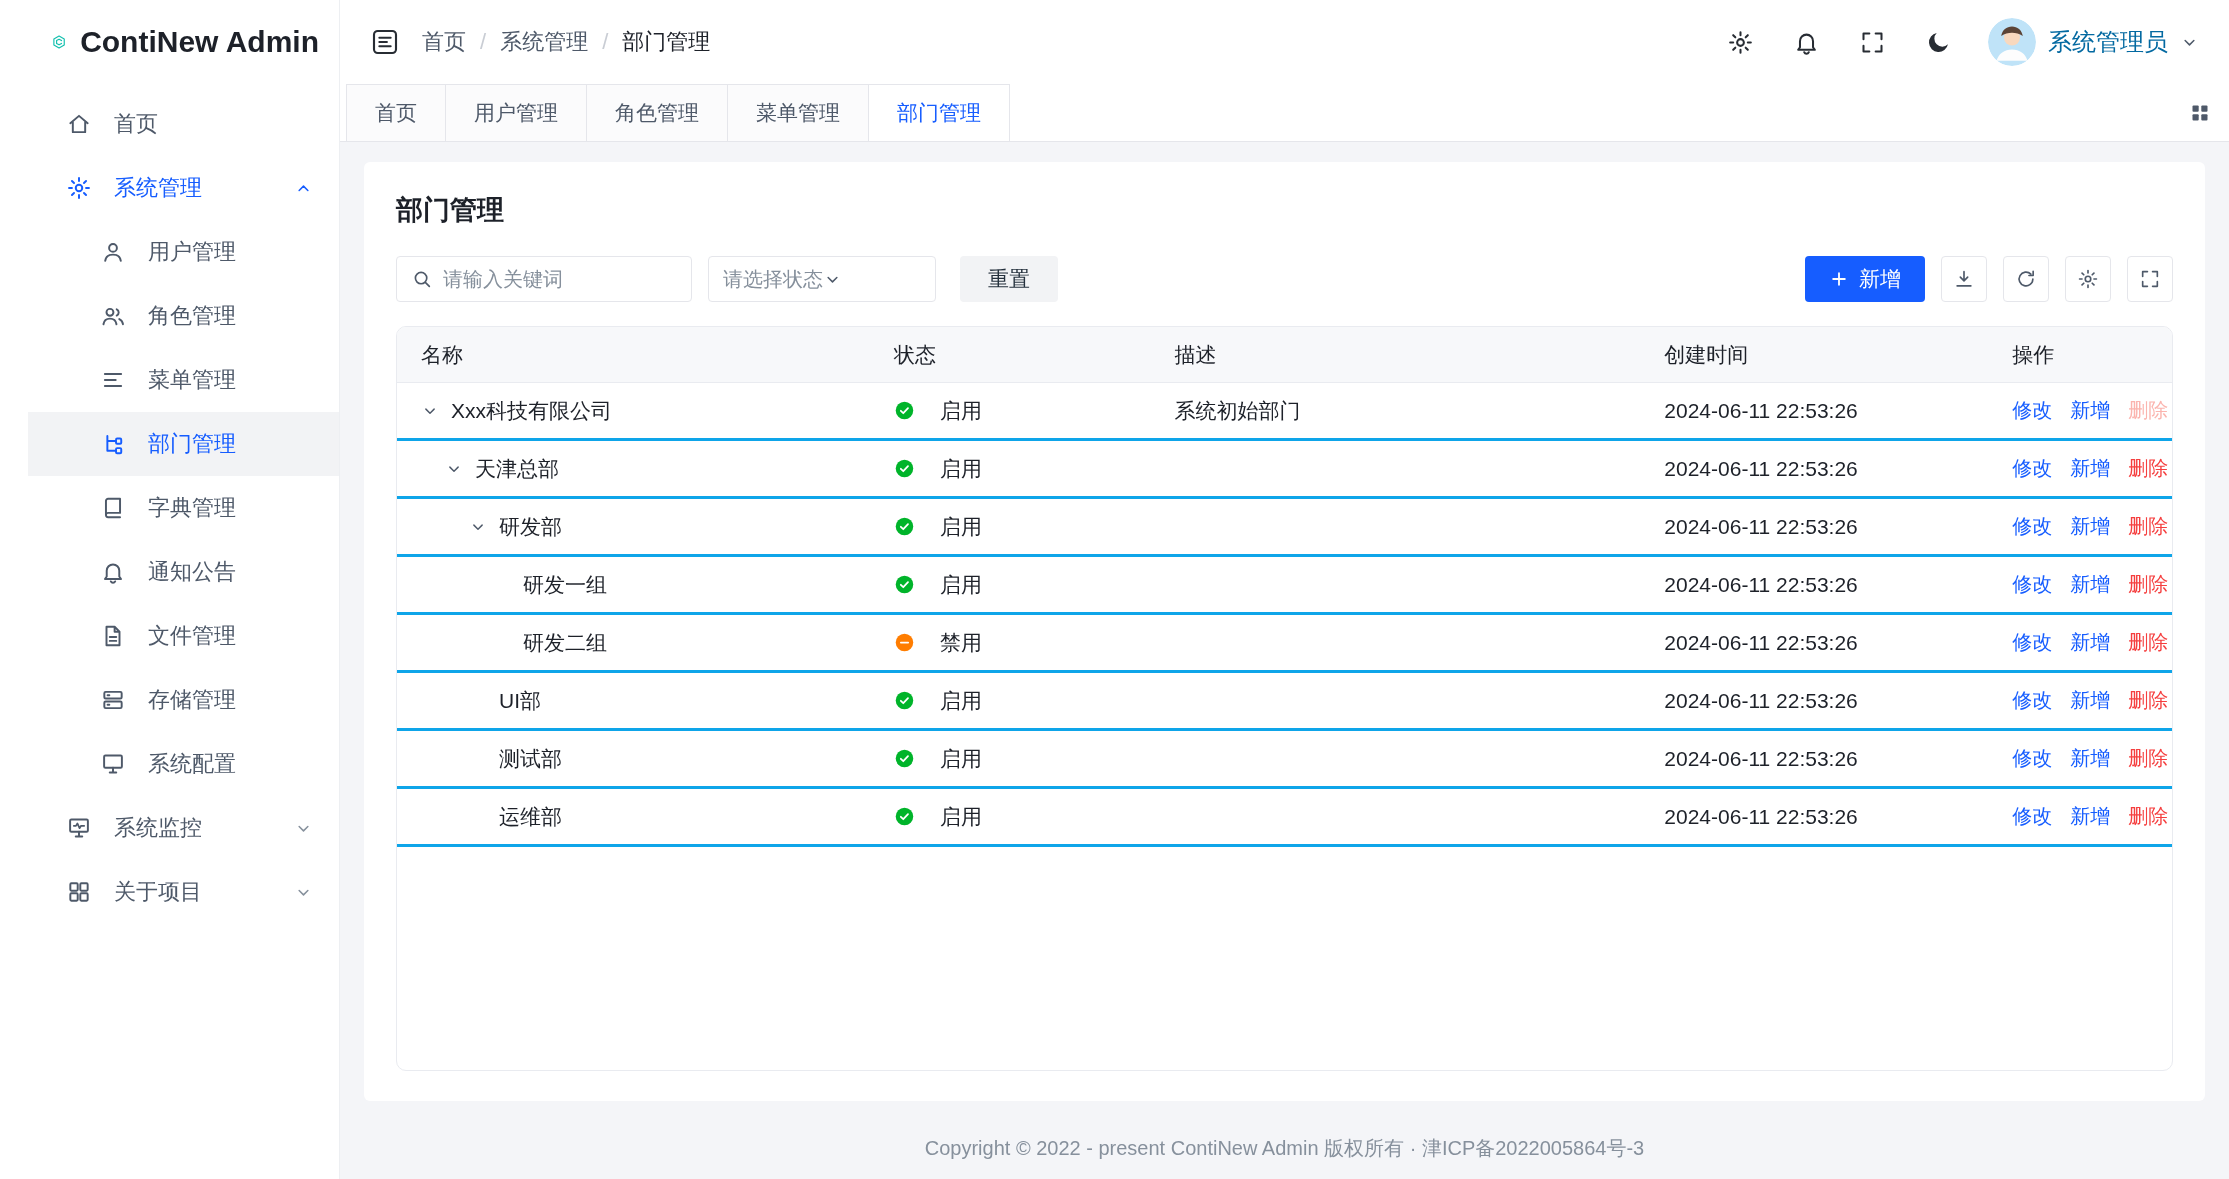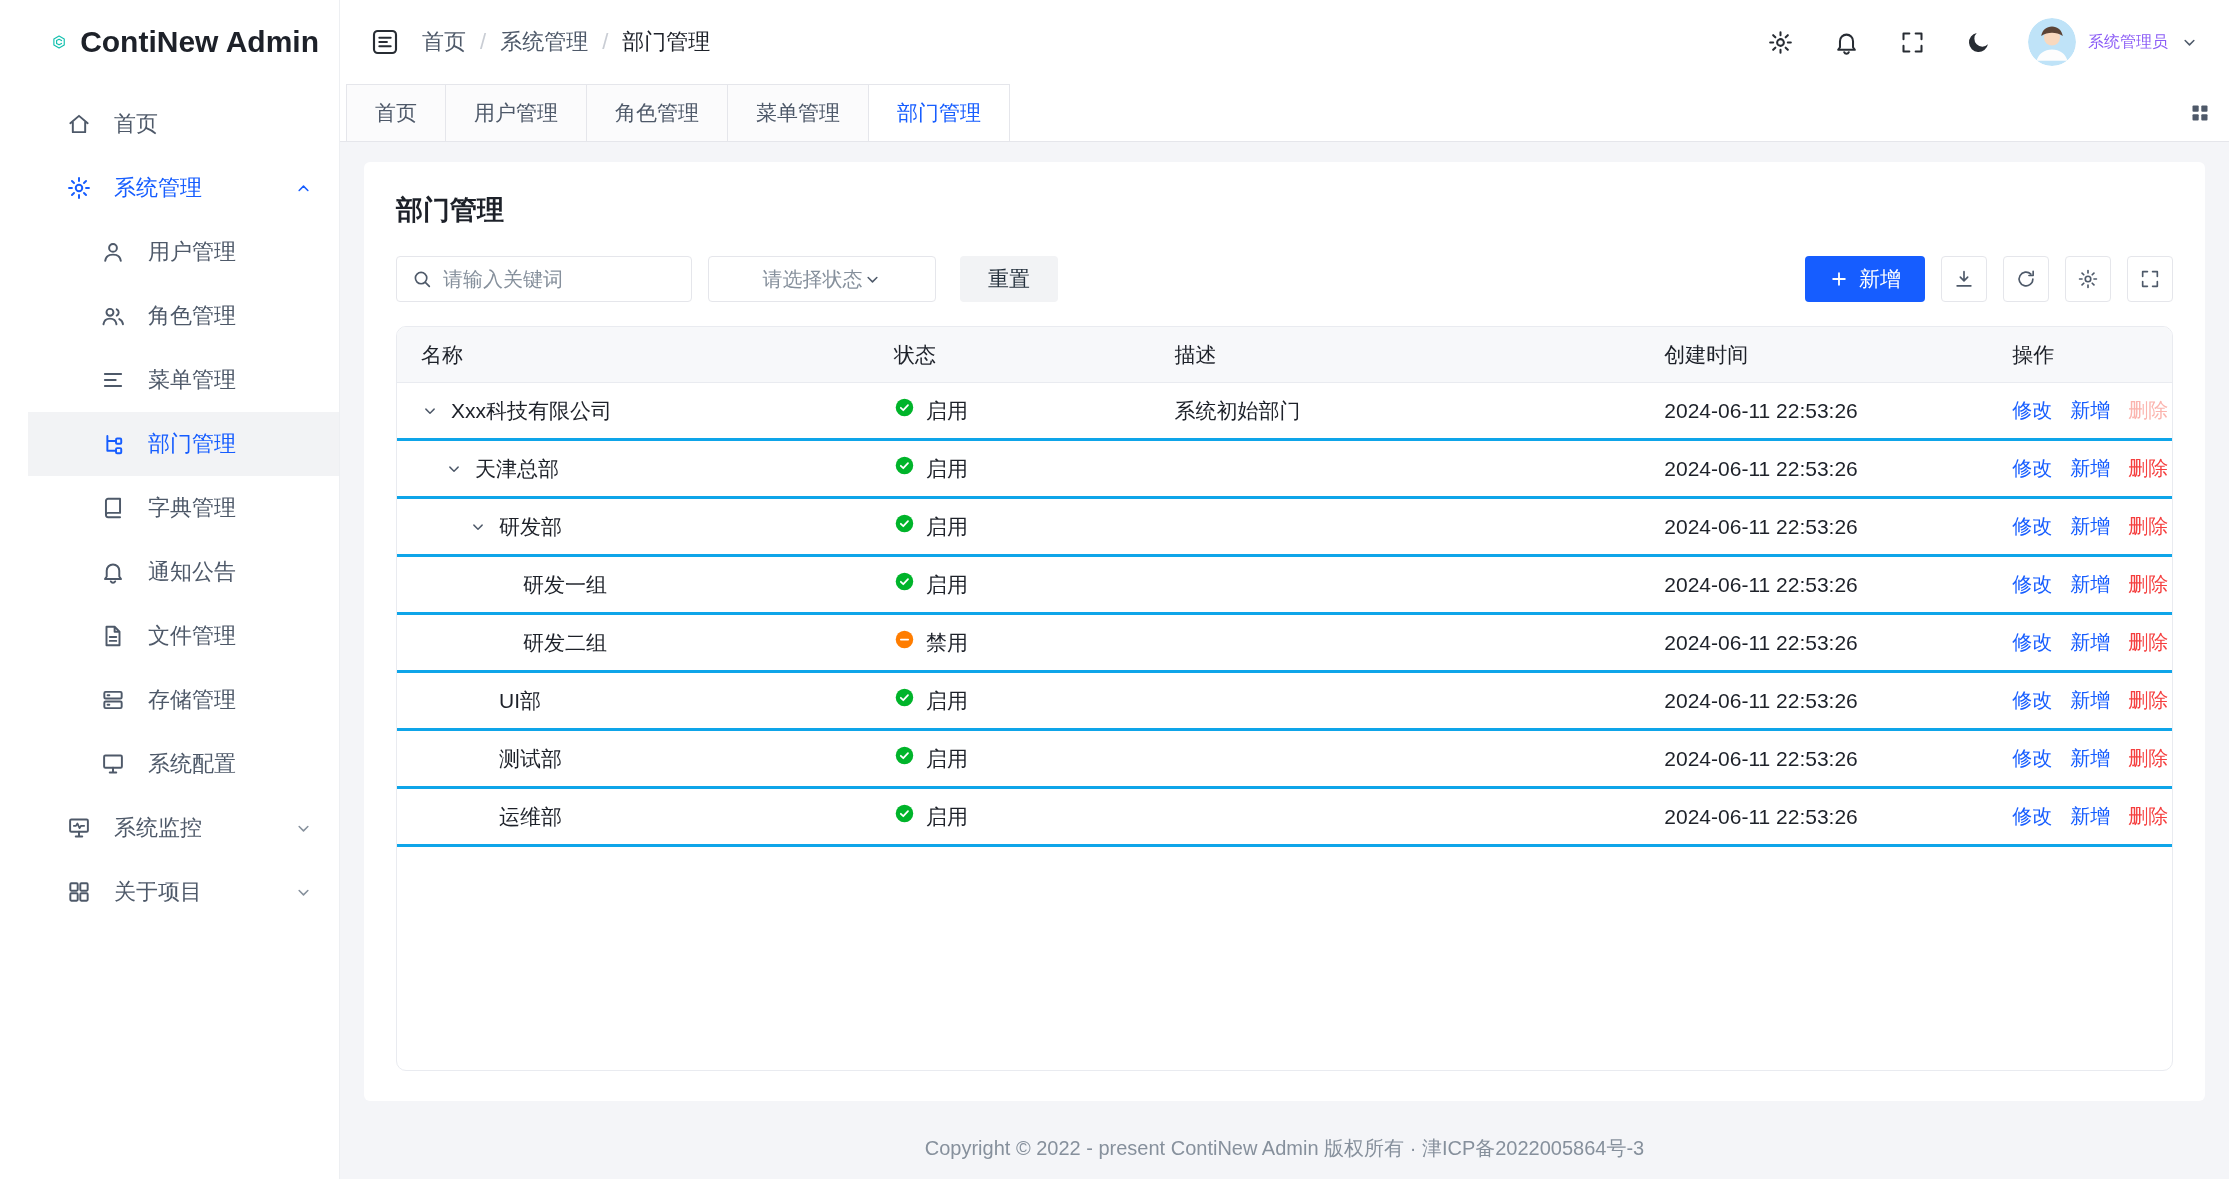--- a/index.html
+++ b/index.html
@@ -36,40 +36,40 @@
   .breadcrumb { display:flex; align-items:center; gap:14px; font-size:22px; margin-left:14px; }
   .bc-item { color:#4E5969; cursor:pointer; }
   .bc-item.bc-last { color:#1D2129; cursor:default; }
   .bc-sep { color:#C9CDD4; }
   .topbar-right { margin-left:auto; display:flex; align-items:center; gap:26px; }
   .tb-icon { background:none; border:none; width:40px; height:40px; display:flex; align-items:center; justify-content:center; color:#272c33; cursor:pointer; }
   .tb-icon .ic { width:27px; height:27px; }
   .user-chip { display:flex; align-items:center; gap:12px; cursor:pointer; margin-left:4px; }
   .avatar { width:48px; height:48px; border-radius:50%; overflow:hidden; flex:none; }
   .avatar svg { width:48px; height:48px; display:block; }
-  .username { font-size:16px; color:#8b5cf6; white-space:nowrap; }
+  .username { font-size:24px; color:#0369a1; white-space:nowrap; }
   .user-chip .ch { color:#4E5969; }
 
   .tabstrip { height:58px; background:#fff; border-bottom:1px solid #E5E6EB; display:flex; align-items:stretch; padding-left:6px; }
   .tab { border:1px solid #E5E6EB; border-bottom:none; margin-right:-1px; background:#FBFBFC; padding:0 28px; font-size:21px; color:#4E5969; cursor:pointer; display:flex; align-items:center; font-family:inherit; }
   .tab span { pointer-events:none; }
   .tab.active { background:#fff; color:#165DFF; }
   .tab-more { margin-left:auto; width:58px; background:none; border:none; display:flex; align-items:center; justify-content:center; color:#4E5969; cursor:pointer; }
   .tab-more .ic { width:24px; height:24px; }
 
   .content { flex:1; background:#F4F5F8; padding:20px 24px 16px; display:flex; min-height:0; }
   .card { background:#fff; border-radius:6px; flex:1; padding:26px 32px 30px; display:flex; flex-direction:column; min-height:0; }
   .card-title { font-size:27px; font-weight:600; color:#1D2129; margin:4px 0 28px; }
 
   .toolbar { display:flex; align-items:center; margin-bottom:24px; }
   .search-box { width:296px; height:46px; border:1px solid #E5E6EB; border-radius:4px; background:#fff; display:flex; align-items:center; padding:0 14px; gap:10px; color:#86909C; }
   .search-box .ic { width:22px; height:22px; color:#4E5969; flex:none; }
   .search-box input { border:none; outline:none; flex:1; min-width:0; font-size:20px; font-family:inherit; color:#1D2129; background:transparent; }
   .search-box input::placeholder { color:#86909C; }
-  .select-box { width:228px; height:46px; border:1px solid #E5E6EB; border-radius:4px; background:#fff; display:flex; align-items:center; justify-content:center; padding:0 14px; margin-left:16px; cursor:pointer; }
+  .select-box { width:228px; height:46px; border:1px solid #E5E6EB; border-radius:4px; background:#fff; display:flex; align-items:center; justify-content:flex-start; padding:0 14px; margin-left:16px; cursor:pointer; }
   .select-box .sel-label { font-size:20px; color:#86909C; }
   .select-box .ch { color:#4E5969; }
   .reset-btn { height:46px; padding:0 28px; margin-left:24px; background:#F2F3F5; border:none; border-radius:4px; font-size:21px; color:#25313d; cursor:pointer; font-family:inherit; }
   .toolbar-right { margin-left:auto; display:flex; align-items:center; gap:16px; }
   .add-btn { height:46px; padding:0 24px; background:#165DFF; border:none; border-radius:4px; color:#fff; display:flex; align-items:center; gap:10px; font-size:21px; cursor:pointer; font-family:inherit; }
   .add-btn .ic { width:20px; height:20px; }
   .icon-btn { width:46px; height:46px; border:1px solid #E5E6EB; background:#fff; border-radius:4px; display:flex; align-items:center; justify-content:center; color:#4E5969; cursor:pointer; }
   .icon-btn .ic { width:22px; height:22px; }
 
   
@@ -77,21 +77,21 @@
   .t-header { display:flex; align-items:center; height:56px; background:#F7F8FA; border-bottom:1px solid #E9EBF0; font-size:21px; color:#1D2129; font-weight:500; flex:none; }
   .t-row { display:flex; align-items:center; height:58px; border-bottom:3px solid #0ea5e9; font-size:21px; color:#1D2129; flex:none; background:#fff; }
   .c-name { width:28%; padding-left:24px; display:flex; align-items:center; min-width:0; }
   .c-status { width:15.8%; display:flex; align-items:center; }
   .c-desc { width:27.6%; }
   .c-created { width:19.6%; }
   .c-ops { flex:1; display:flex; align-items:center; gap:18px; }
   .indent { display:inline-block; height:1px; flex:none; }
   .tree-arrow { width:30px; flex:none; display:inline-flex; align-items:center; color:#4E5969; cursor:pointer; }
   .ar { width:18px; height:18px; }
-  .badge { display:inline-flex; align-items:flex-start; gap:11px; }
+  .badge { display:inline-flex; align-items:center; gap:25px; }
   .st { width:21px; height:21px; flex:none; }
   .op { font-size:20px; cursor:pointer; text-decoration:none; white-space:nowrap; }
   .op-edit, .op-add { color:#165DFF; }
   .op-del { color:#F53F3F; }
   .op-del.disabled { color:#FBB4AE; cursor:not-allowed; }
 
   .footer { height:62px; display:flex; align-items:center; justify-content:center; color:#86909C; font-size:20px; flex:none; }
 
   svg { display:block; }
 </style>

